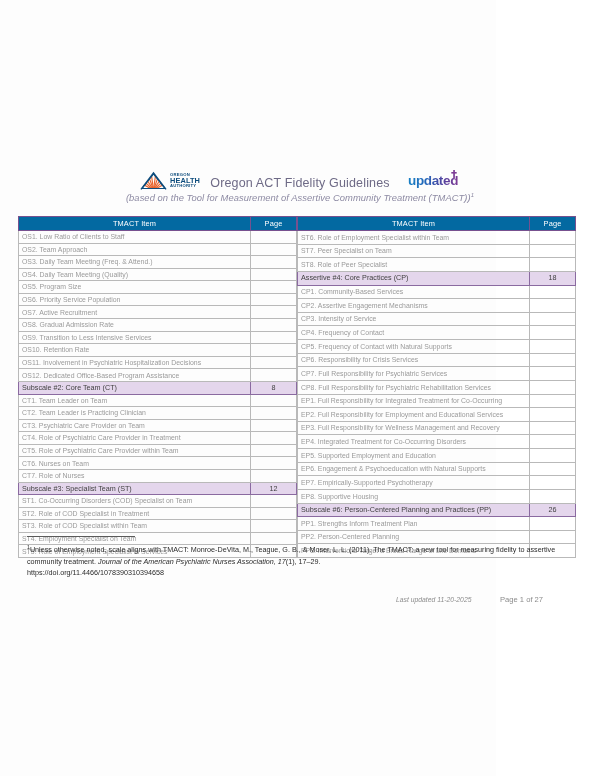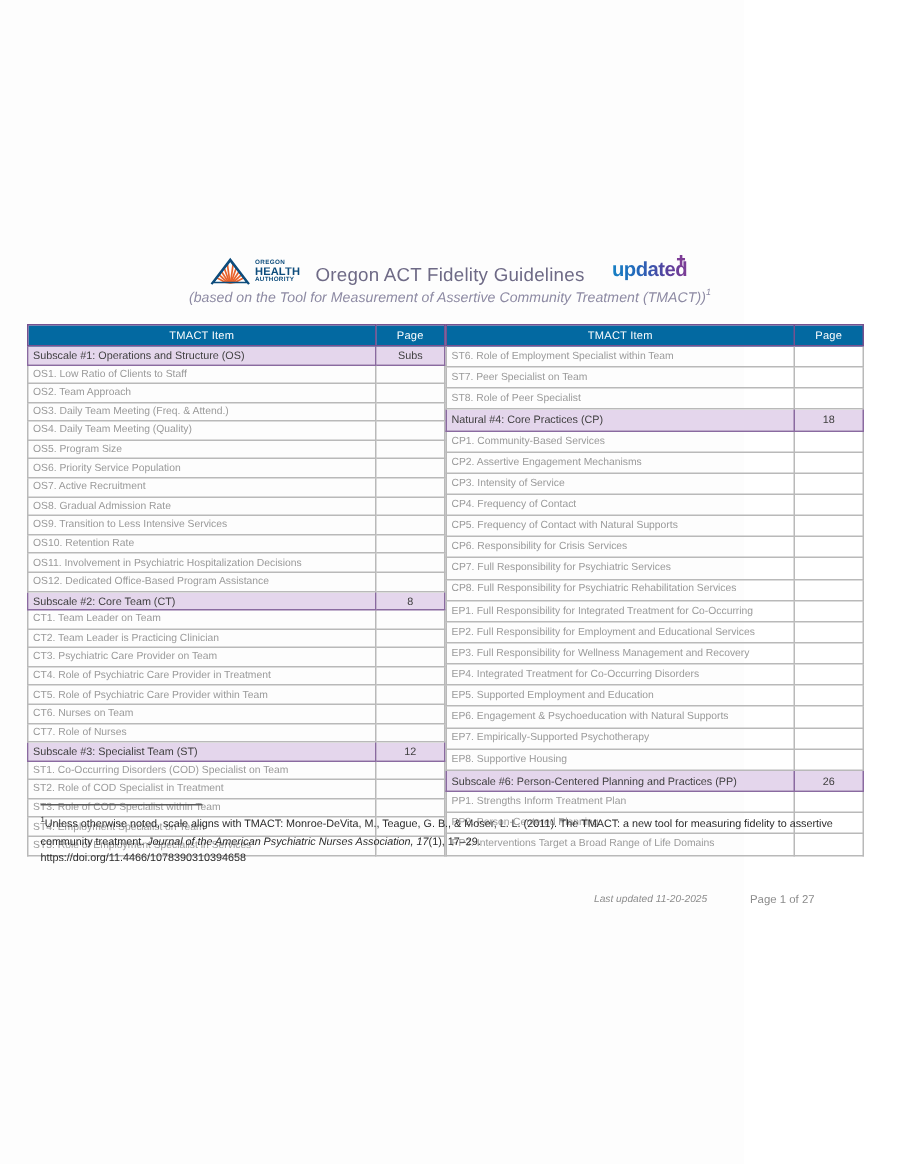--- a/index.html
+++ b/index.html
@@ -274,24 +274,20 @@
           <col class="col-item">
             <col class="col-page">
         </colgroup>
         <thead>
           <tr>
             <th>TMACT Item</th>
             <th>Page</th>
           </tr>
         </thead>
         <tbody>
-            <tr class="subscale">
-              <td>Subscale #1: Operations and Structure (OS)</td>
-              <td class="pagecell">Subs</td>
-            </tr>
             <tr>
               <td>OS1. Low Ratio of Clients to Staff</td>
               <td class="pagecell"></td>
             </tr>
             <tr>
               <td>OS2. Team Approach</td>
               <td class="pagecell"></td>
             </tr>
             <tr>
               <td>OS3. Daily Team Meeting (Freq. &amp; Attend.)</td>
@@ -410,21 +406,21 @@
             </tr>
             <tr>
               <td>ST7. Peer Specialist on Team</td>
               <td class="pagecell"></td>
             </tr>
             <tr>
               <td>ST8. Role of Peer Specialist</td>
               <td class="pagecell"></td>
             </tr>
             <tr class="subscale">
-              <td>Natural #4: Core Practices (CP)</td>
+              <td>Assertive #4: Core Practices (CP)</td>
               <td class="pagecell">18</td>
             </tr>
             <tr>
               <td>CP1. Community-Based Services</td>
               <td class="pagecell"></td>
             </tr>
             <tr>
               <td>CP2. Assertive Engagement Mechanisms</td>
               <td class="pagecell"></td>
             </tr>

